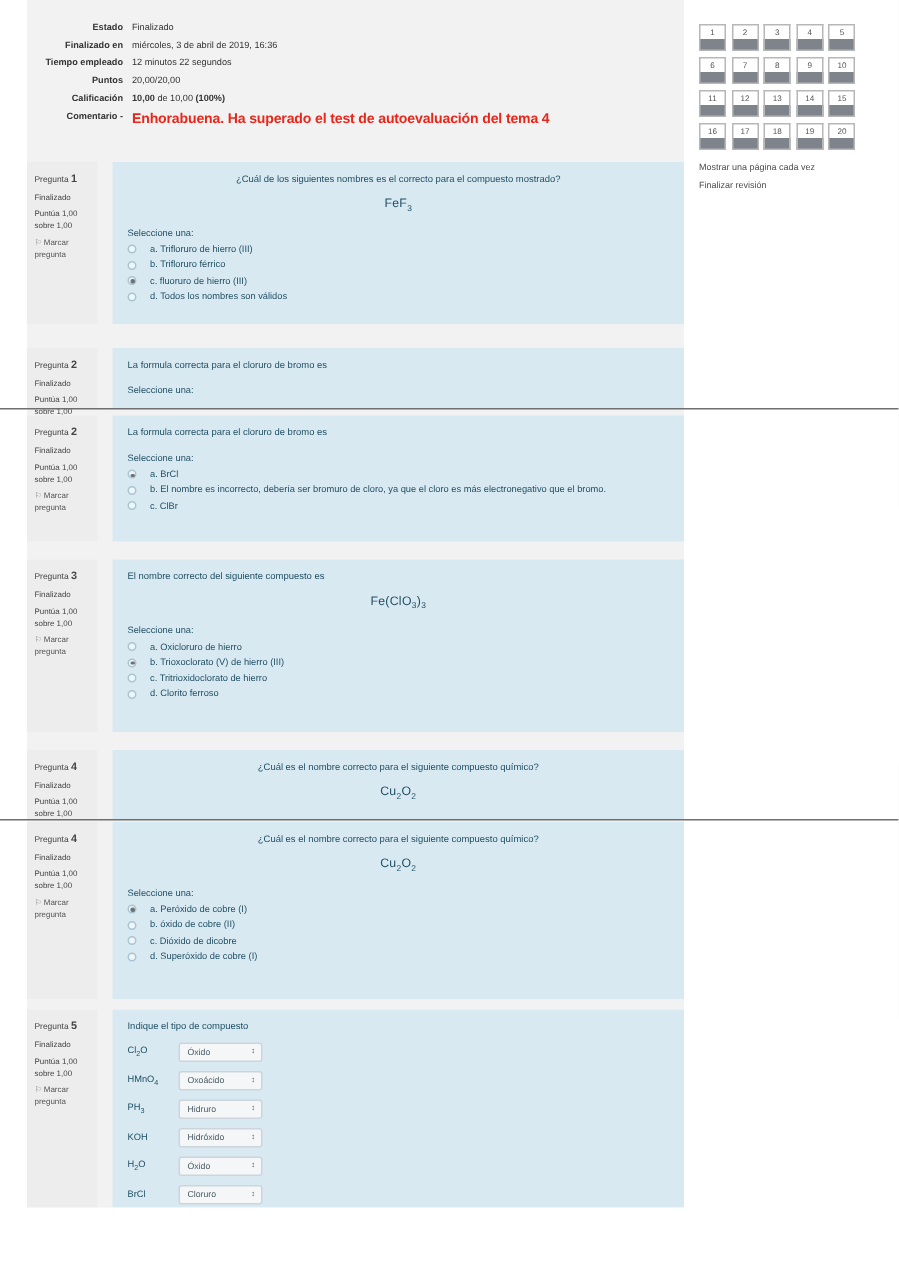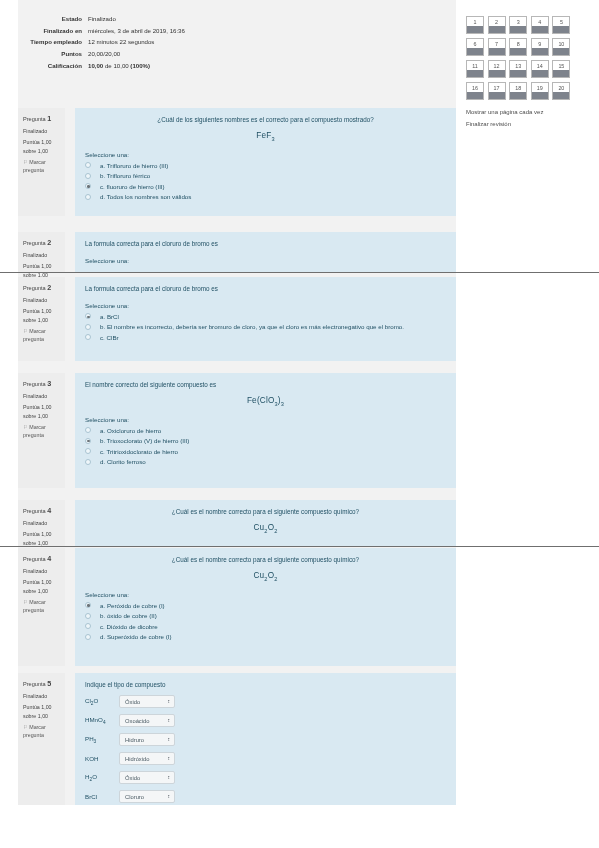--- a/index.html
+++ b/index.html
@@ -110,20 +110,24 @@
         <div class="sval">12 minutos 22 segundos</div>
       </div>
       <div class="srow">
         <div class="slabel">Puntos</div>
         <div class="sval">20,00/20,00</div>
       </div>
       <div class="srow">
         <div class="slabel">Calificación</div>
         <div class="sval"><b>10,00</b> de 10,00 <b>(100%)</b></div>
       </div>
+      <div class="srow">
+        <div class="slabel">Comentario -</div>
+        <div class="sval comment">Enhorabuena. Ha superado el test de autoevaluación del tema 4</div>
+      </div>
     </div>
 
   <div class="navblock">
     <div class="nav-title"></div>
     <div class="navgrid" id="navgrid">
         <div class="navcell">
           <div class="navnum">1</div>
           <div class="navbar-state" style="background: rgb(126, 131, 140);"></div>
         </div>
         <div class="navcell">

